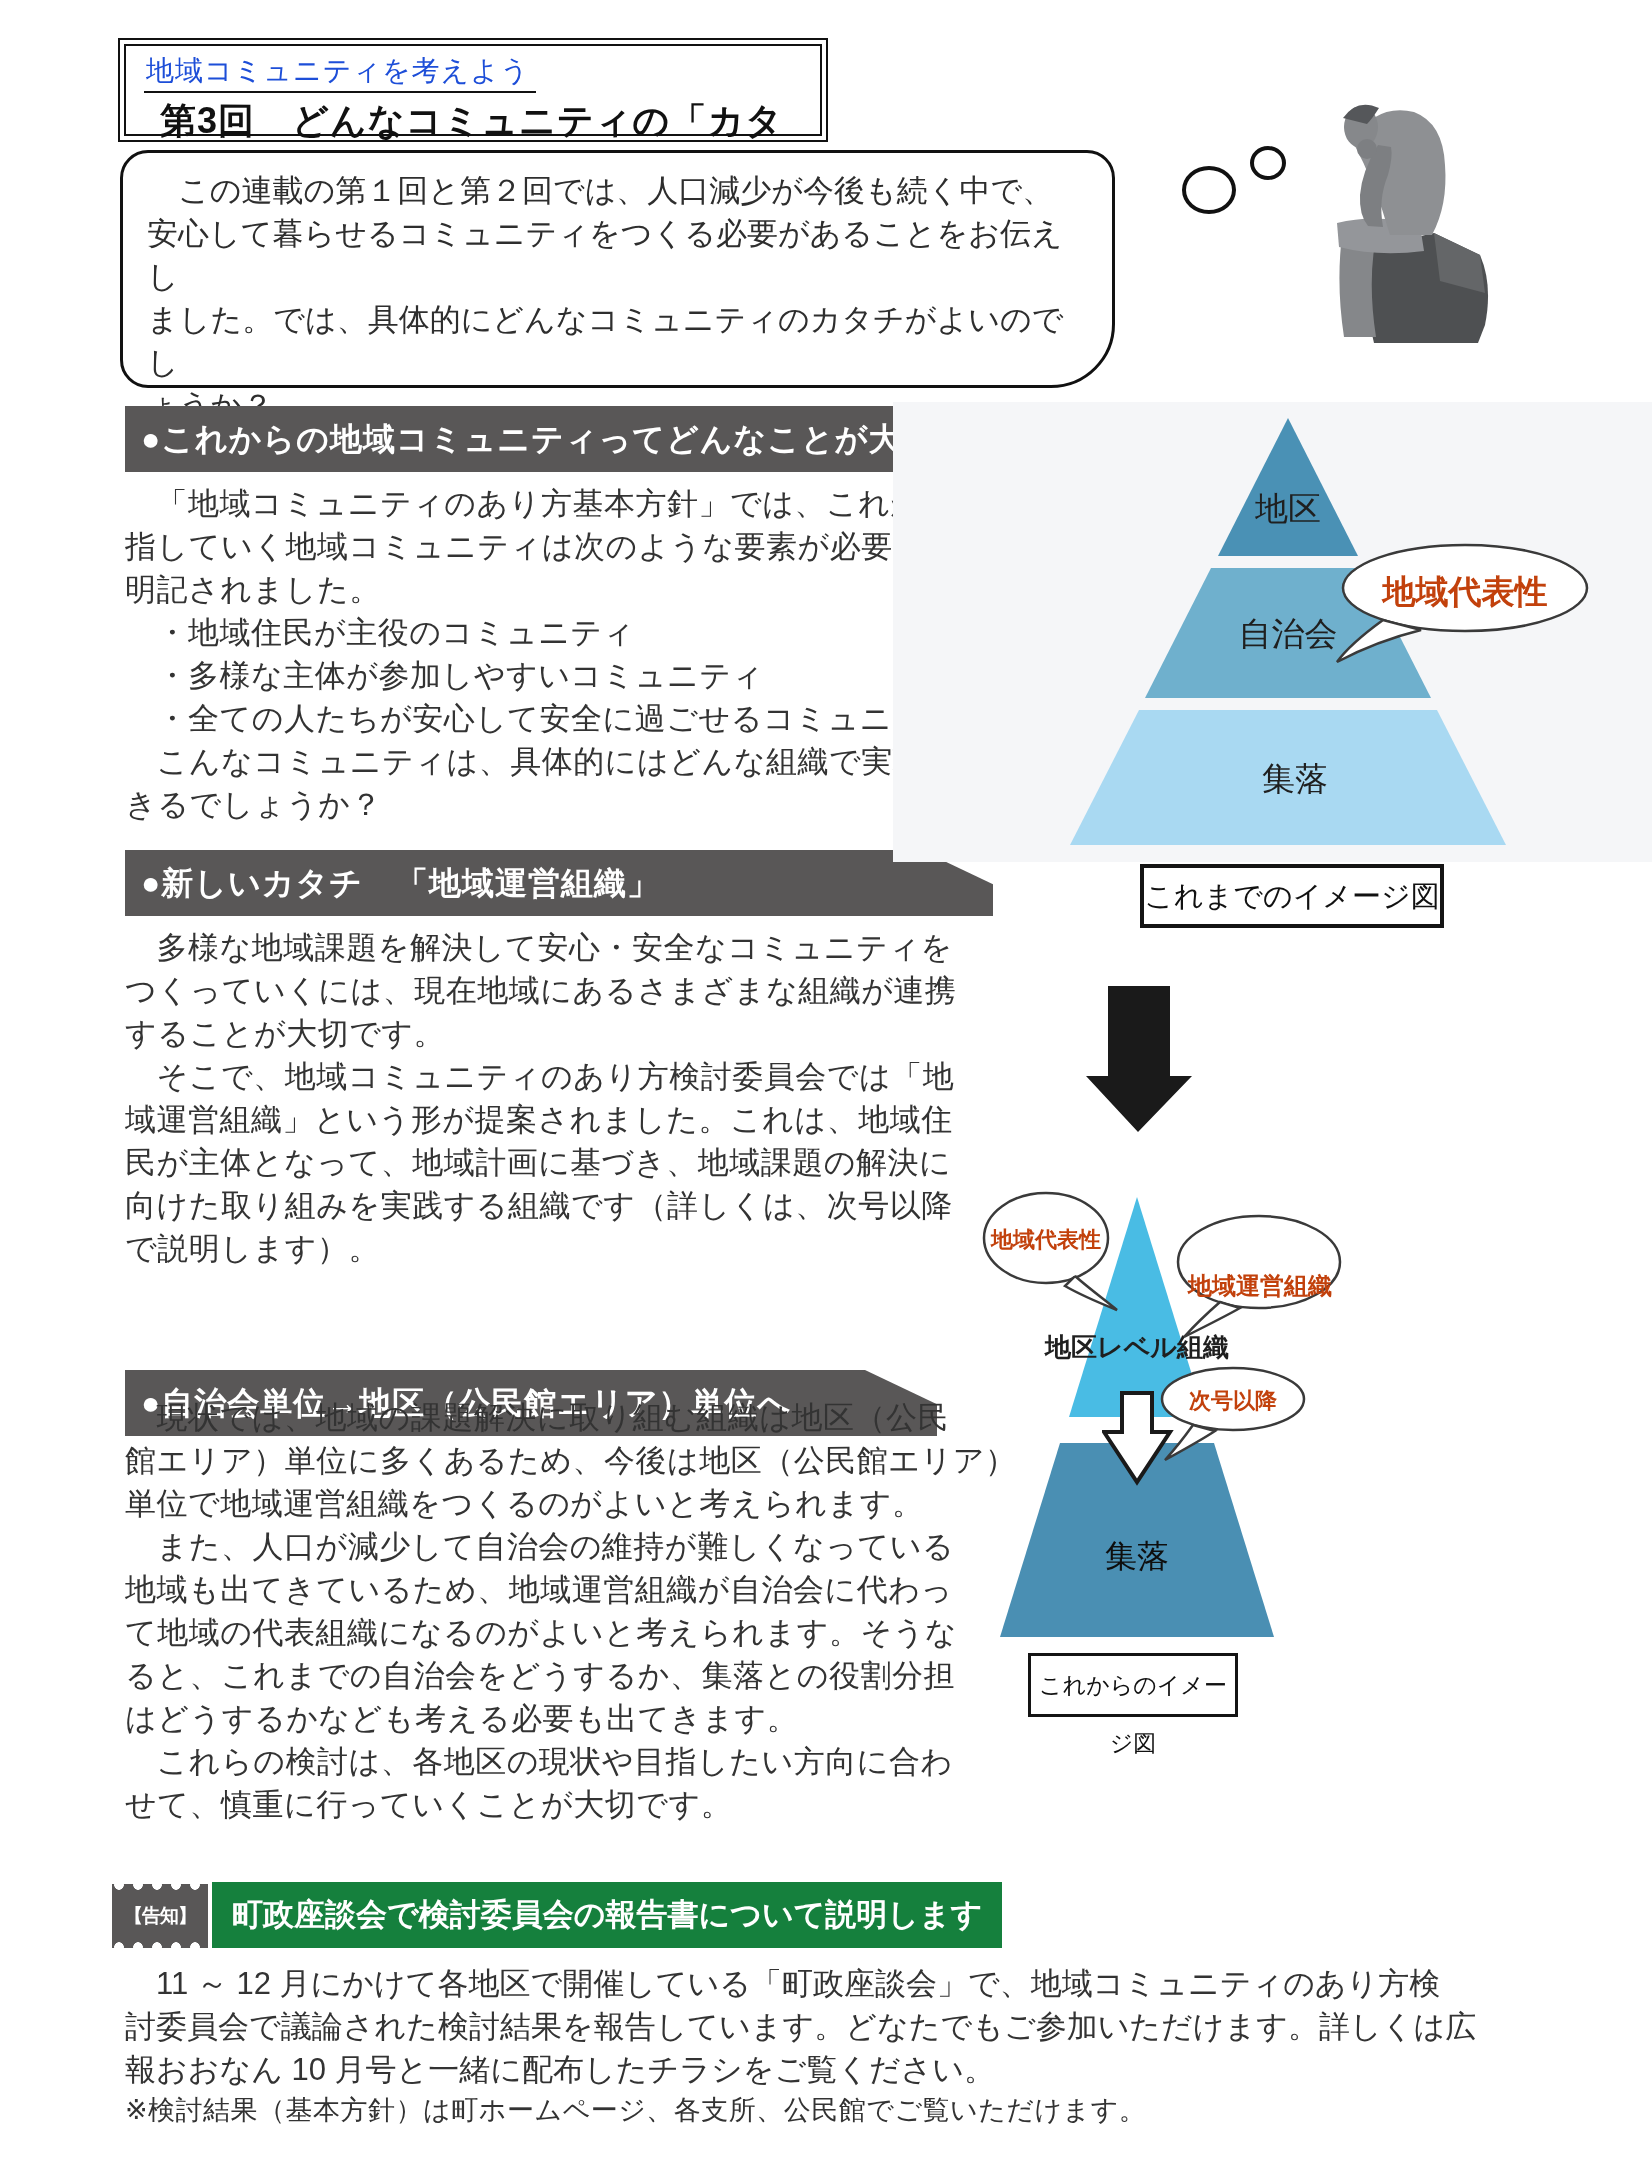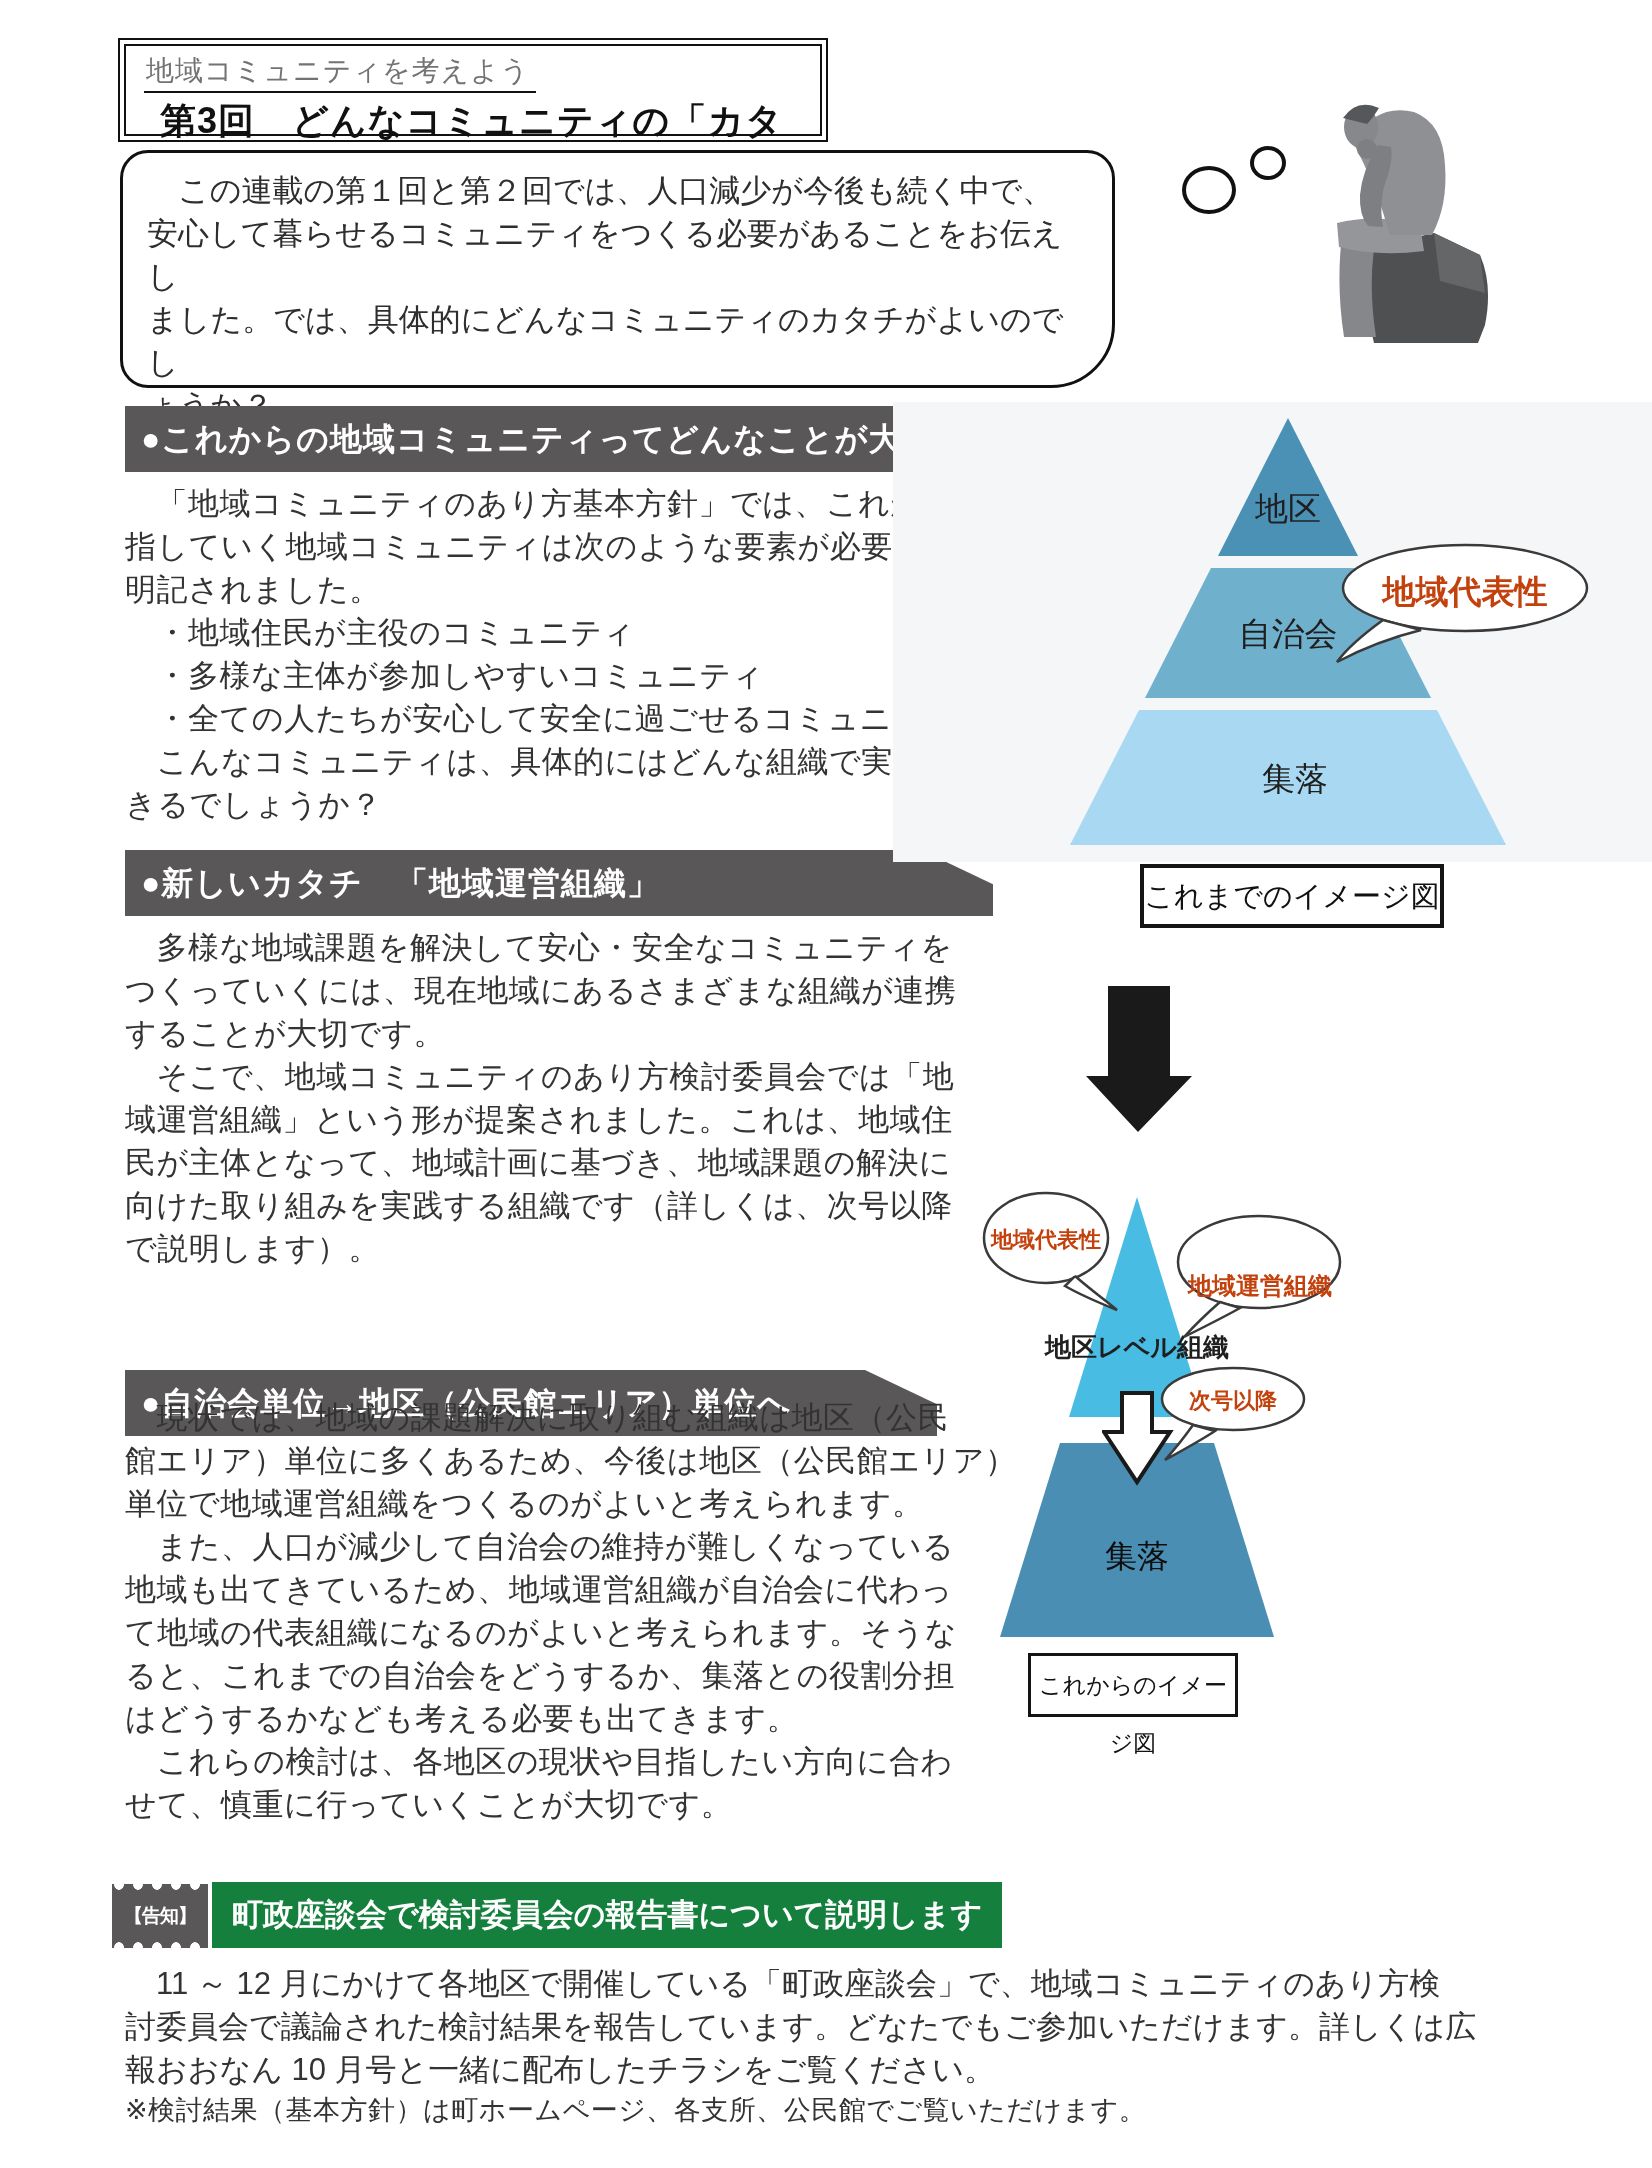--- a/index.html
+++ b/index.html
@@ -6,21 +6,21 @@
   .page{
     position:relative;width:1652px;height:2168px;margin:0 auto;background:#ffffff;
     font-family:"Liberation Sans","DejaVu Sans",sans-serif;color:#333;
     overflow:hidden;
   }
   .abs{position:absolute;}
 
   
   .title-box{left:118px;top:38px;width:706px;height:100px;border:2px solid #111;}
   .title-inner{position:absolute;inset:4px;border:2px solid #111;padding:6px 0 0 18px;box-sizing:border-box;}
-  .title-series{display:inline-block;font-size:28px;color:#737373;border-bottom:2px solid #111;padding:0 6px 1px 2px;letter-spacing:1px;}
+  .title-series{display:inline-block;font-size:28px;color:#1d4ed8;border-bottom:2px solid #111;padding:0 6px 1px 2px;letter-spacing:1px;}
   .title-headline{font-size:36px;font-weight:bold;color:#111;margin:4px 0 0 16px;letter-spacing:1px;}
 
   
   .thought-big{left:1182px;top:166px;width:46px;height:40px;border:4px solid #111;border-radius:50%;}
   .thought-small{left:1250px;top:146px;width:28px;height:26px;border:4px solid #111;border-radius:50%;}
 
   
   .intro-bubble{
     left:120px;top:150px;width:995px;height:238px;box-sizing:border-box;
     border:3px solid #111;border-radius:28px 28px 64px 28px;background:#fff;

